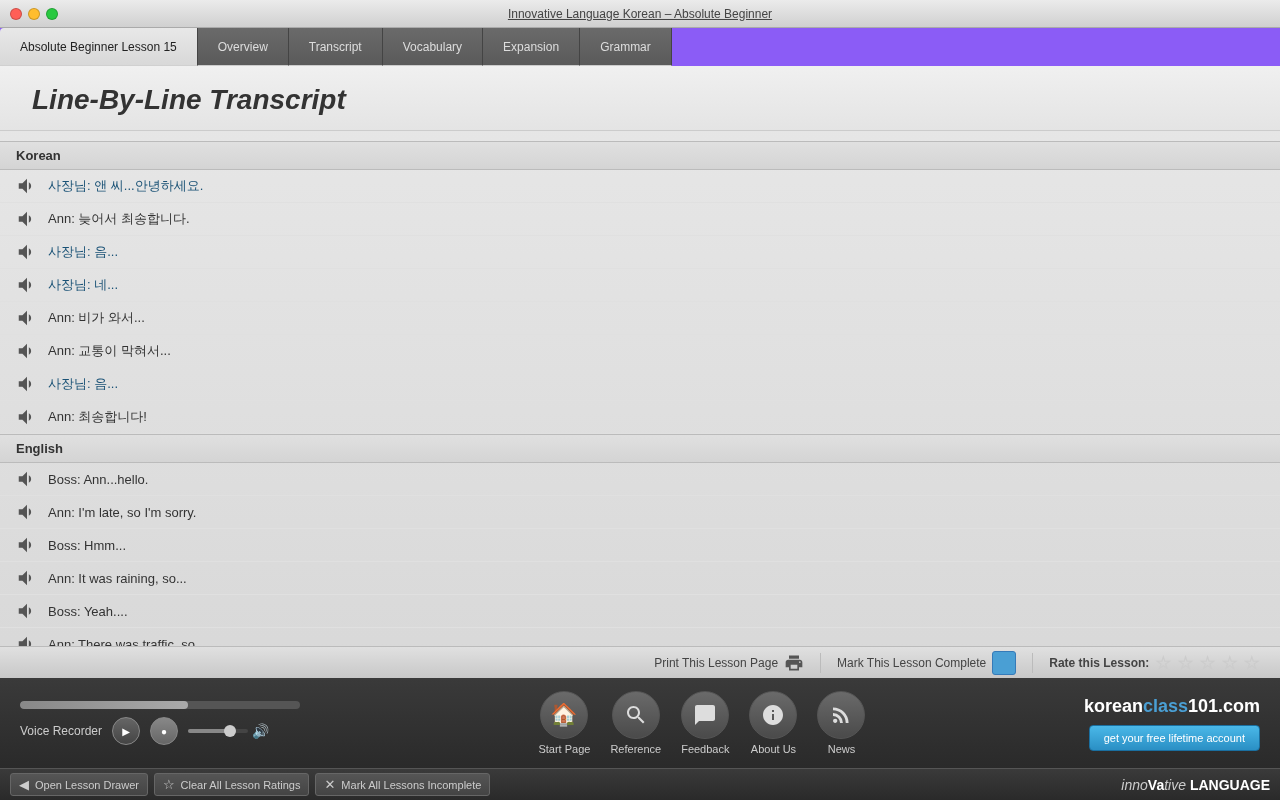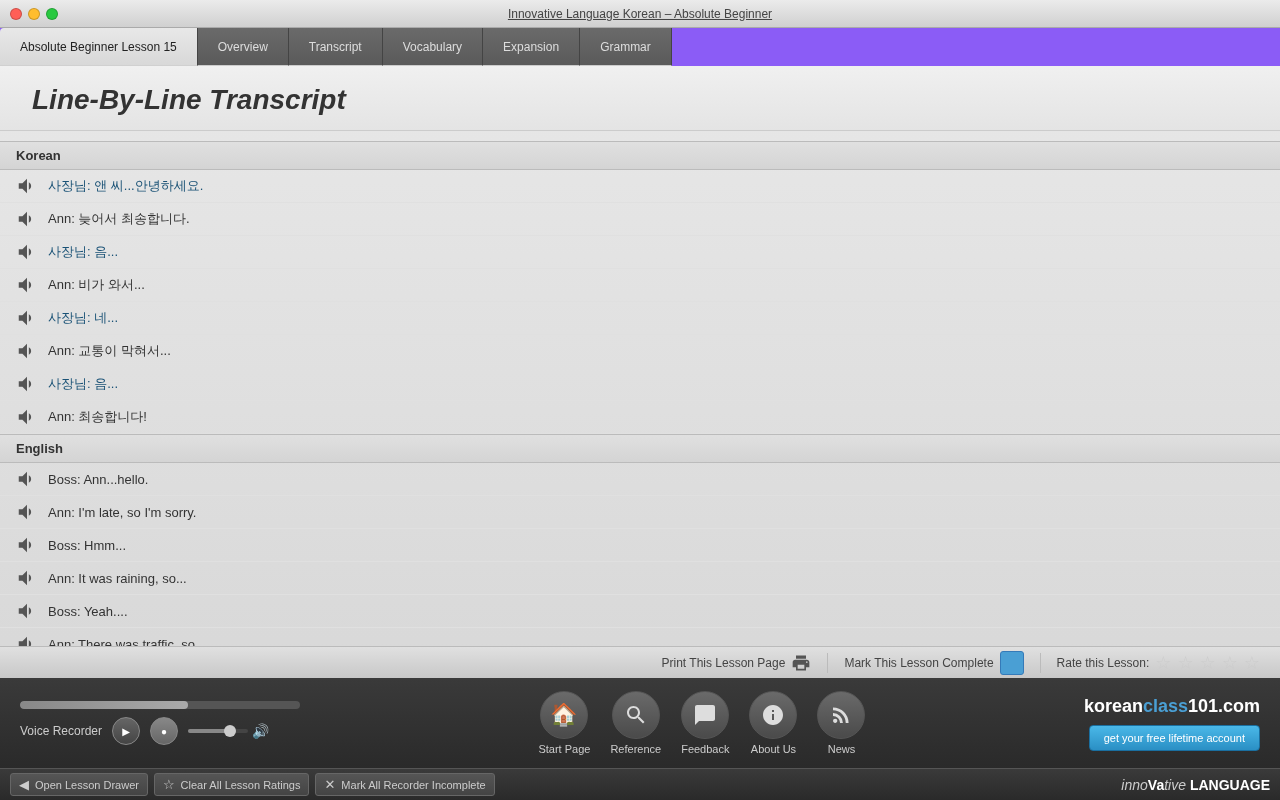--- a/index.html
+++ b/index.html
@@ -175,20 +175,21 @@
       border-radius: 3px;
       border: 1px solid #357ab8;
     }
 
     .rating-area {
       display: flex;
       align-items: center;
       gap: 6px;
       font-size: 12px;
       color: #444;
+      font-weight: bold;
     }
 
     .star {
       font-size: 18px;
       color: #ccc;
     }
 
     
     #bottom-nav {
       height: 90px;
@@ -436,27 +437,27 @@
       <div class="transcript-line">
         <svg class="speaker-icon" viewBox="0 0 24 24" fill="#555">
           <path d="M3 9v6h4l5 5V4L7 9H3zm13.5 3c0-1.77-1.02-3.29-2.5-4.03v8.05c1.48-.73 2.5-2.25 2.5-4.02z"></path>
         </svg>
         <span class="line-text korean">사장님: 음...</span>
       </div>
       <div class="transcript-line">
         <svg class="speaker-icon" viewBox="0 0 24 24" fill="#555">
           <path d="M3 9v6h4l5 5V4L7 9H3zm13.5 3c0-1.77-1.02-3.29-2.5-4.03v8.05c1.48-.73 2.5-2.25 2.5-4.02z"></path>
         </svg>
+        <span class="line-text korean">사장님: 네...</span>
+      </div>
+      <div class="transcript-line">
+        <svg class="speaker-icon" viewBox="0 0 24 24" fill="#555">
+          <path d="M3 9v6h4l5 5V4L7 9H3zm13.5 3c0-1.77-1.02-3.29-2.5-4.03v8.05c1.48-.73 2.5-2.25 2.5-4.02z"></path>
+        </svg>
         <span class="line-text">Ann: 비가 와서...</span>
-      </div>
-      <div class="transcript-line">
-        <svg class="speaker-icon" viewBox="0 0 24 24" fill="#555">
-          <path d="M3 9v6h4l5 5V4L7 9H3zm13.5 3c0-1.77-1.02-3.29-2.5-4.03v8.05c1.48-.73 2.5-2.25 2.5-4.02z"></path>
-        </svg>
-        <span class="line-text korean">사장님: 네...</span>
       </div>
       <div class="transcript-line">
         <svg class="speaker-icon" viewBox="0 0 24 24" fill="#555">
           <path d="M3 9v6h4l5 5V4L7 9H3zm13.5 3c0-1.77-1.02-3.29-2.5-4.03v8.05c1.48-.73 2.5-2.25 2.5-4.02z"></path>
         </svg>
         <span class="line-text">Ann: 교통이 막혀서...</span>
       </div>
       <div class="transcript-line">
         <svg class="speaker-icon" viewBox="0 0 24 24" fill="#555">
           <path d="M3 9v6h4l5 5V4L7 9H3zm13.5 3c0-1.77-1.02-3.29-2.5-4.03v8.05c1.48-.73 2.5-2.25 2.5-4.02z"></path>
@@ -608,21 +609,21 @@
       <div class="footer-btn">
         <span class="footer-btn-icon">◀</span>
         <span>Open Lesson Drawer</span>
       </div>
       <div class="footer-btn">
         <span class="footer-btn-icon">☆</span>
         <span>Clear All Lesson Ratings</span>
       </div>
       <div class="footer-btn">
         <span class="footer-btn-icon">✕</span>
-        <span>Mark All Recorder Incomplete</span>
+        <span>Mark All Lessons Incomplete</span>
       </div>
     </div>
     <div id="innovative-logo">
       inno<strong>Va</strong>tive <strong>LANGUAGE</strong>
     </div>
   </div>
 
 </div>
 
 </body></html>

